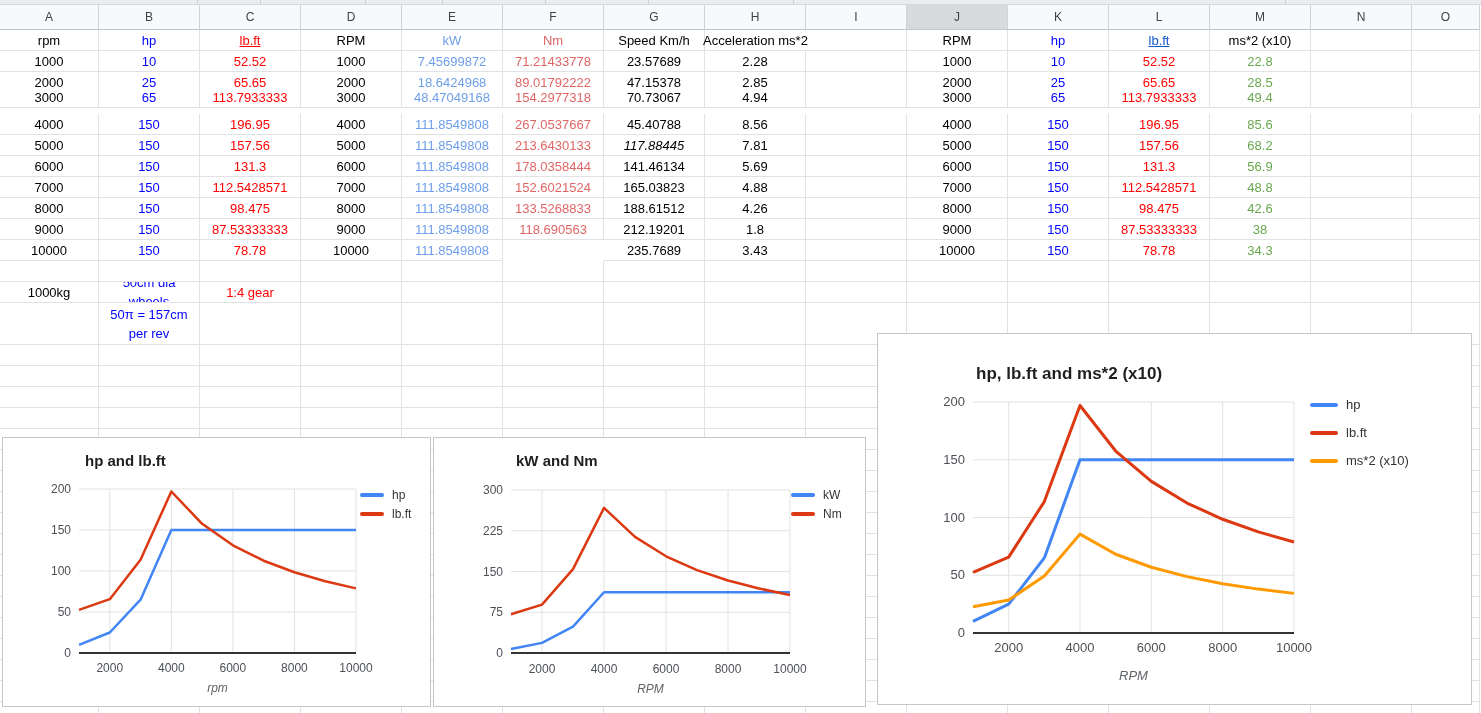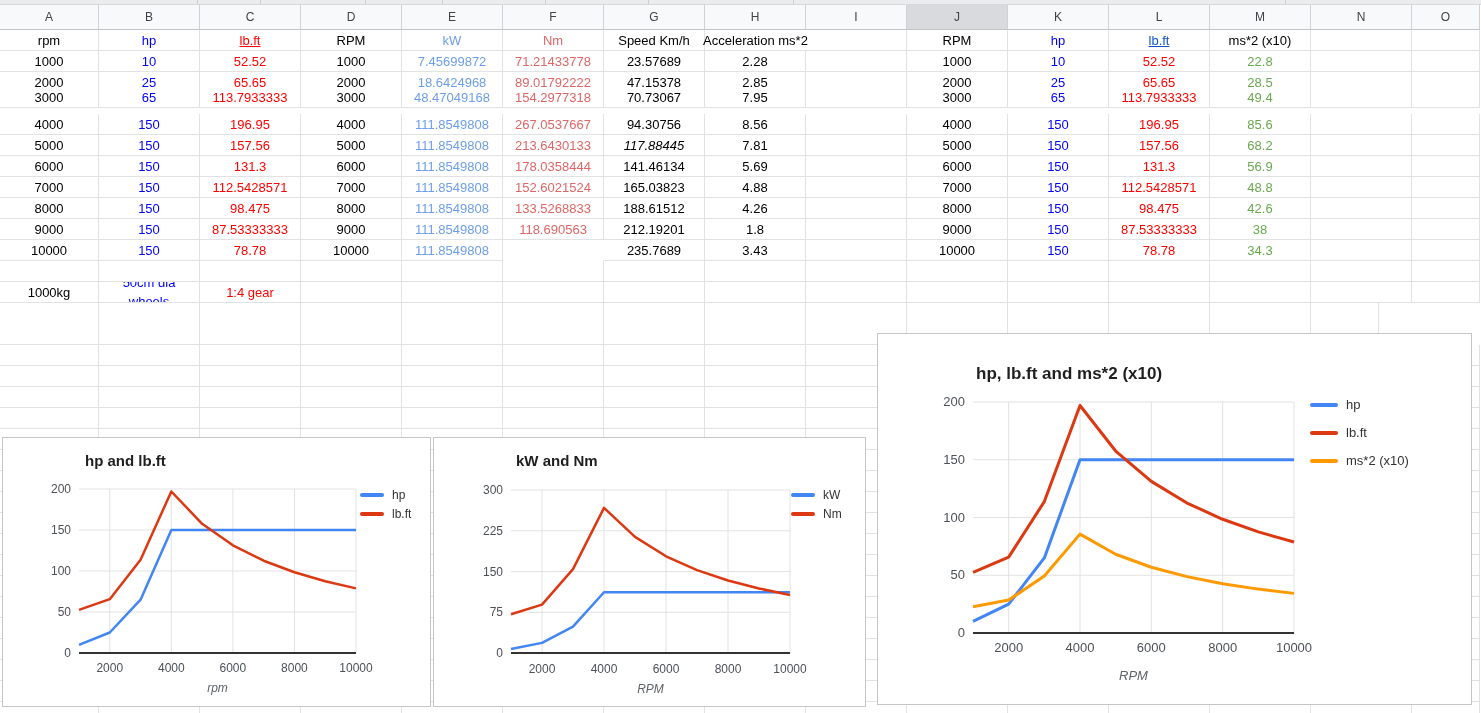--- a/index.html
+++ b/index.html
@@ -116,37 +116,37 @@
         <div class="cell" style="width: 68px; height: 21px;"></div>
       </div>
       <div class="srow" style="top: 57px; height: 21px;">
         <div class="cell" style="width: 99px; height: 21px;">3000</div>
         <div class="cell blue" style="width: 101px; height: 21px;">65</div>
         <div class="cell red" style="width: 101px; height: 21px;">113.7933333</div>
         <div class="cell" style="width: 101px; height: 21px;">3000</div>
         <div class="cell lblue" style="width: 101px; height: 21px;">48.47049168</div>
         <div class="cell lred" style="width: 101px; height: 21px;">154.2977318</div>
         <div class="cell" style="width: 101px; height: 21px;">70.73067</div>
-        <div class="cell" style="width: 101px; height: 21px;">7.95</div>
+        <div class="cell" style="width: 101px; height: 21px;">4.94</div>
         <div class="cell" style="width: 101px; height: 21px;"></div>
         <div class="cell" style="width: 101px; height: 21px;">3000</div>
         <div class="cell blue" style="width: 101px; height: 21px;">65</div>
         <div class="cell red" style="width: 101px; height: 21px;">113.7933333</div>
         <div class="cell green" style="width: 101px; height: 21px;">49.4</div>
         <div class="cell" style="width: 101px; height: 21px;"></div>
         <div class="cell" style="width: 68px; height: 21px;"></div>
       </div>
       <div class="srow" style="top: 84px; height: 21px;">
         <div class="cell" style="width: 99px; height: 21px;">4000</div>
         <div class="cell blue" style="width: 101px; height: 21px;">150</div>
         <div class="cell red" style="width: 101px; height: 21px;">196.95</div>
         <div class="cell" style="width: 101px; height: 21px;">4000</div>
         <div class="cell lblue" style="width: 101px; height: 21px;">111.8549808</div>
         <div class="cell lred" style="width: 101px; height: 21px;">267.0537667</div>
-        <div class="cell" style="width: 101px; height: 21px;">94.30756</div>
+        <div class="cell" style="width: 101px; height: 21px;">45.40788</div>
         <div class="cell" style="width: 101px; height: 21px;">8.56</div>
         <div class="cell" style="width: 101px; height: 21px;"></div>
         <div class="cell" style="width: 101px; height: 21px;">4000</div>
         <div class="cell blue" style="width: 101px; height: 21px;">150</div>
         <div class="cell red" style="width: 101px; height: 21px;">196.95</div>
         <div class="cell green" style="width: 101px; height: 21px;">85.6</div>
         <div class="cell" style="width: 101px; height: 21px;"></div>
         <div class="cell" style="width: 68px; height: 21px;"></div>
       </div>
       <div class="srow" style="top: 105px; height: 21px;">
@@ -280,20 +280,21 @@
         <div class="cell" style="width: 101px; height: 21px;"></div>
         <div class="cell" style="width: 101px; height: 21px;"></div>
         <div class="cell" style="width: 101px; height: 21px;"></div>
         <div class="cell" style="width: 101px; height: 21px;"></div>
         <div class="cell" style="width: 101px; height: 21px;"></div>
         <div class="cell" style="width: 101px; height: 21px;"></div>
         <div class="cell" style="width: 68px; height: 21px;"></div>
       </div>
       <div class="srow" style="top: 273px; height: 42px;">
         <div class="cell" style="width: 99px; height: 42px;"></div>
+        <div class="cell blue" style="width: 101px; height: 42px;">50π = 157cm per rev</div>
         <div class="cell" style="width: 101px; height: 42px;"></div>
         <div class="cell" style="width: 101px; height: 42px;"></div>
         <div class="cell" style="width: 101px; height: 42px;"></div>
         <div class="cell" style="width: 101px; height: 42px;"></div>
         <div class="cell" style="width: 101px; height: 42px;"></div>
         <div class="cell" style="width: 101px; height: 42px;"></div>
         <div class="cell" style="width: 101px; height: 42px;"></div>
         <div class="cell" style="width: 101px; height: 42px;"></div>
         <div class="cell" style="width: 101px; height: 42px;"></div>
         <div class="cell" style="width: 101px; height: 42px;"></div>

